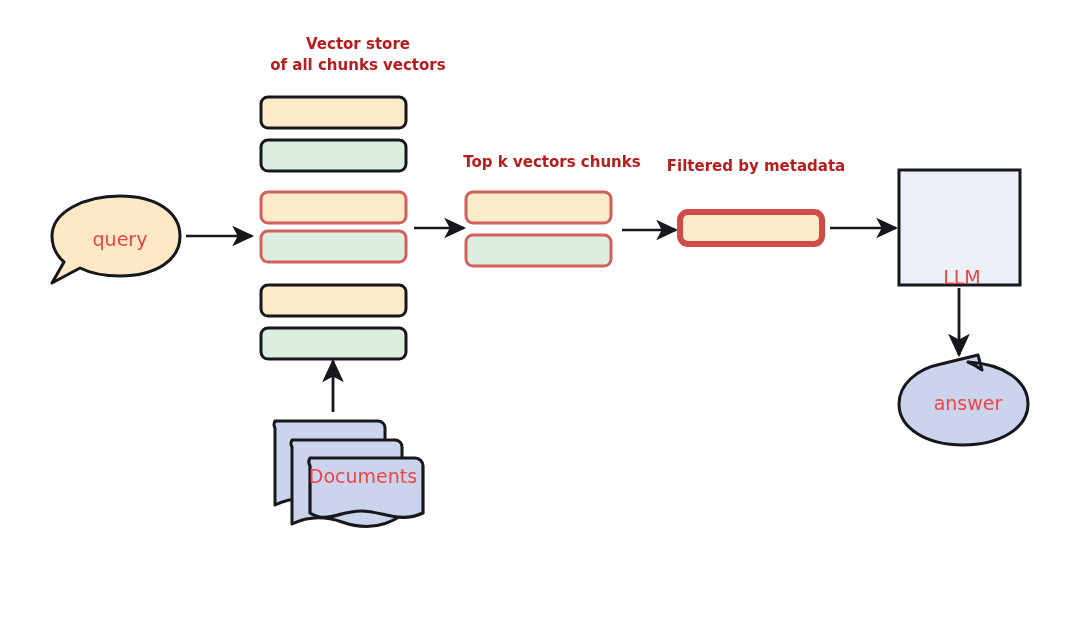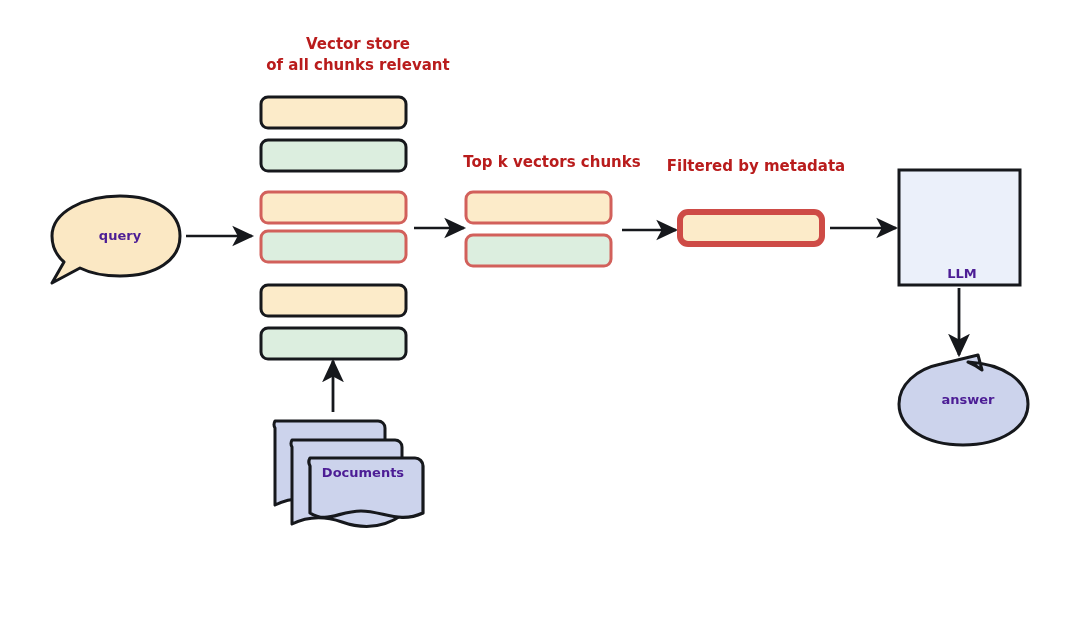--- a/index.html
+++ b/index.html
@@ -27,23 +27,23 @@
     font-weight: bold;
     color: #b91c1c;
     white-space: nowrap;
   }
   .heading {
     font-size: 15px;
     line-height: 21px;
     text-align: center;
   }
   .node-text {
-    font-size: 13px;
-    font-weight: bold;
-    color: #4c1d95;
+    font-size: 19px;
+    font-weight: normal;
+    color: #ef4444;
   }
   #t-vector-store {
     left: 248px;
     top: 34px;
     width: 220px;
     text-align: center;
   }
   #t-topk {
     left: 432px;
     top: 152px;
@@ -161,21 +161,21 @@
 
     <path d="M310,458 h105 a8,8 0 0 1 8,8 v47
              c -24,11 -40,-2 -62,-2
              c -22,0 -34,13 -51,2
              v -47 a8,8 0 0 1 0,-8 Z" fill="#CCD3EC" stroke="#16181C" stroke-width="3.2" stroke-linejoin="round"></path>
   </g>
 </svg>
 
 <div class="lbl heading" id="t-vector-store">
   <span>Vector store</span><br>
-  <span>of all chunks relevant</span>
+  <span>of all chunks vectors</span>
 </div>
 
 <div class="lbl heading" id="t-topk">Top k vectors chunks</div>
 
 <div class="lbl heading" id="t-filtered">Filtered by metadata</div>
 
 <div class="lbl node-text" id="t-query">query</div>
 
 <div class="lbl node-text" id="t-llm">LLM</div>
 

